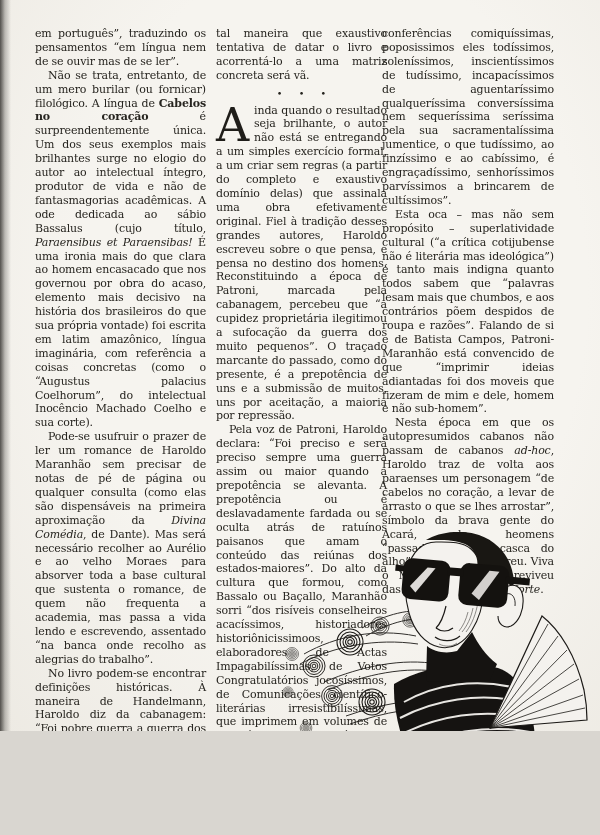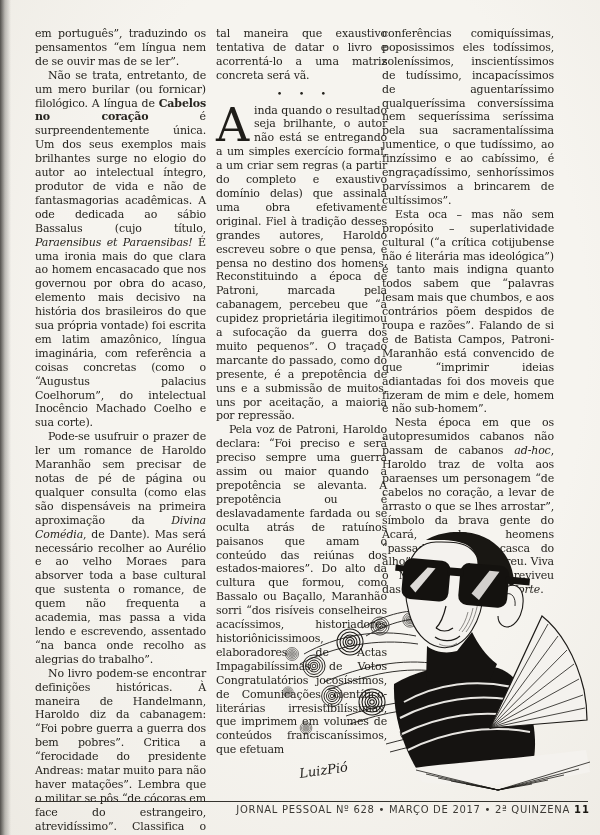--- a/index.html
+++ b/index.html
@@ -1,17 +1,17 @@
 <!DOCTYPE html>
 <html><head>
 <meta charset="utf-8">
 <style>
   html,body{margin:0;padding:0;background:#d9d6d0;}
   .page{
-    position:relative;width:600px;height:835px;overflow:hidden;
+    position:relative;width:600px;height:731px;overflow:hidden;
     background:radial-gradient(ellipse at 55% 40%, #f6f4ef 55%, #edeae3 100%);
     font-family:"DejaVu Serif","Liberation Serif",serif;
     color:#26241f;
     text-decoration:underline;
   }
   .scan-edge{
     position:absolute;left:0;top:0;width:11px;height:100%;
     background:linear-gradient(90deg, rgba(43,41,38,0.8), rgba(43,41,38,0.28) 45%, rgba(43,41,38,0) 100%);
     pointer-events:none;
   }

